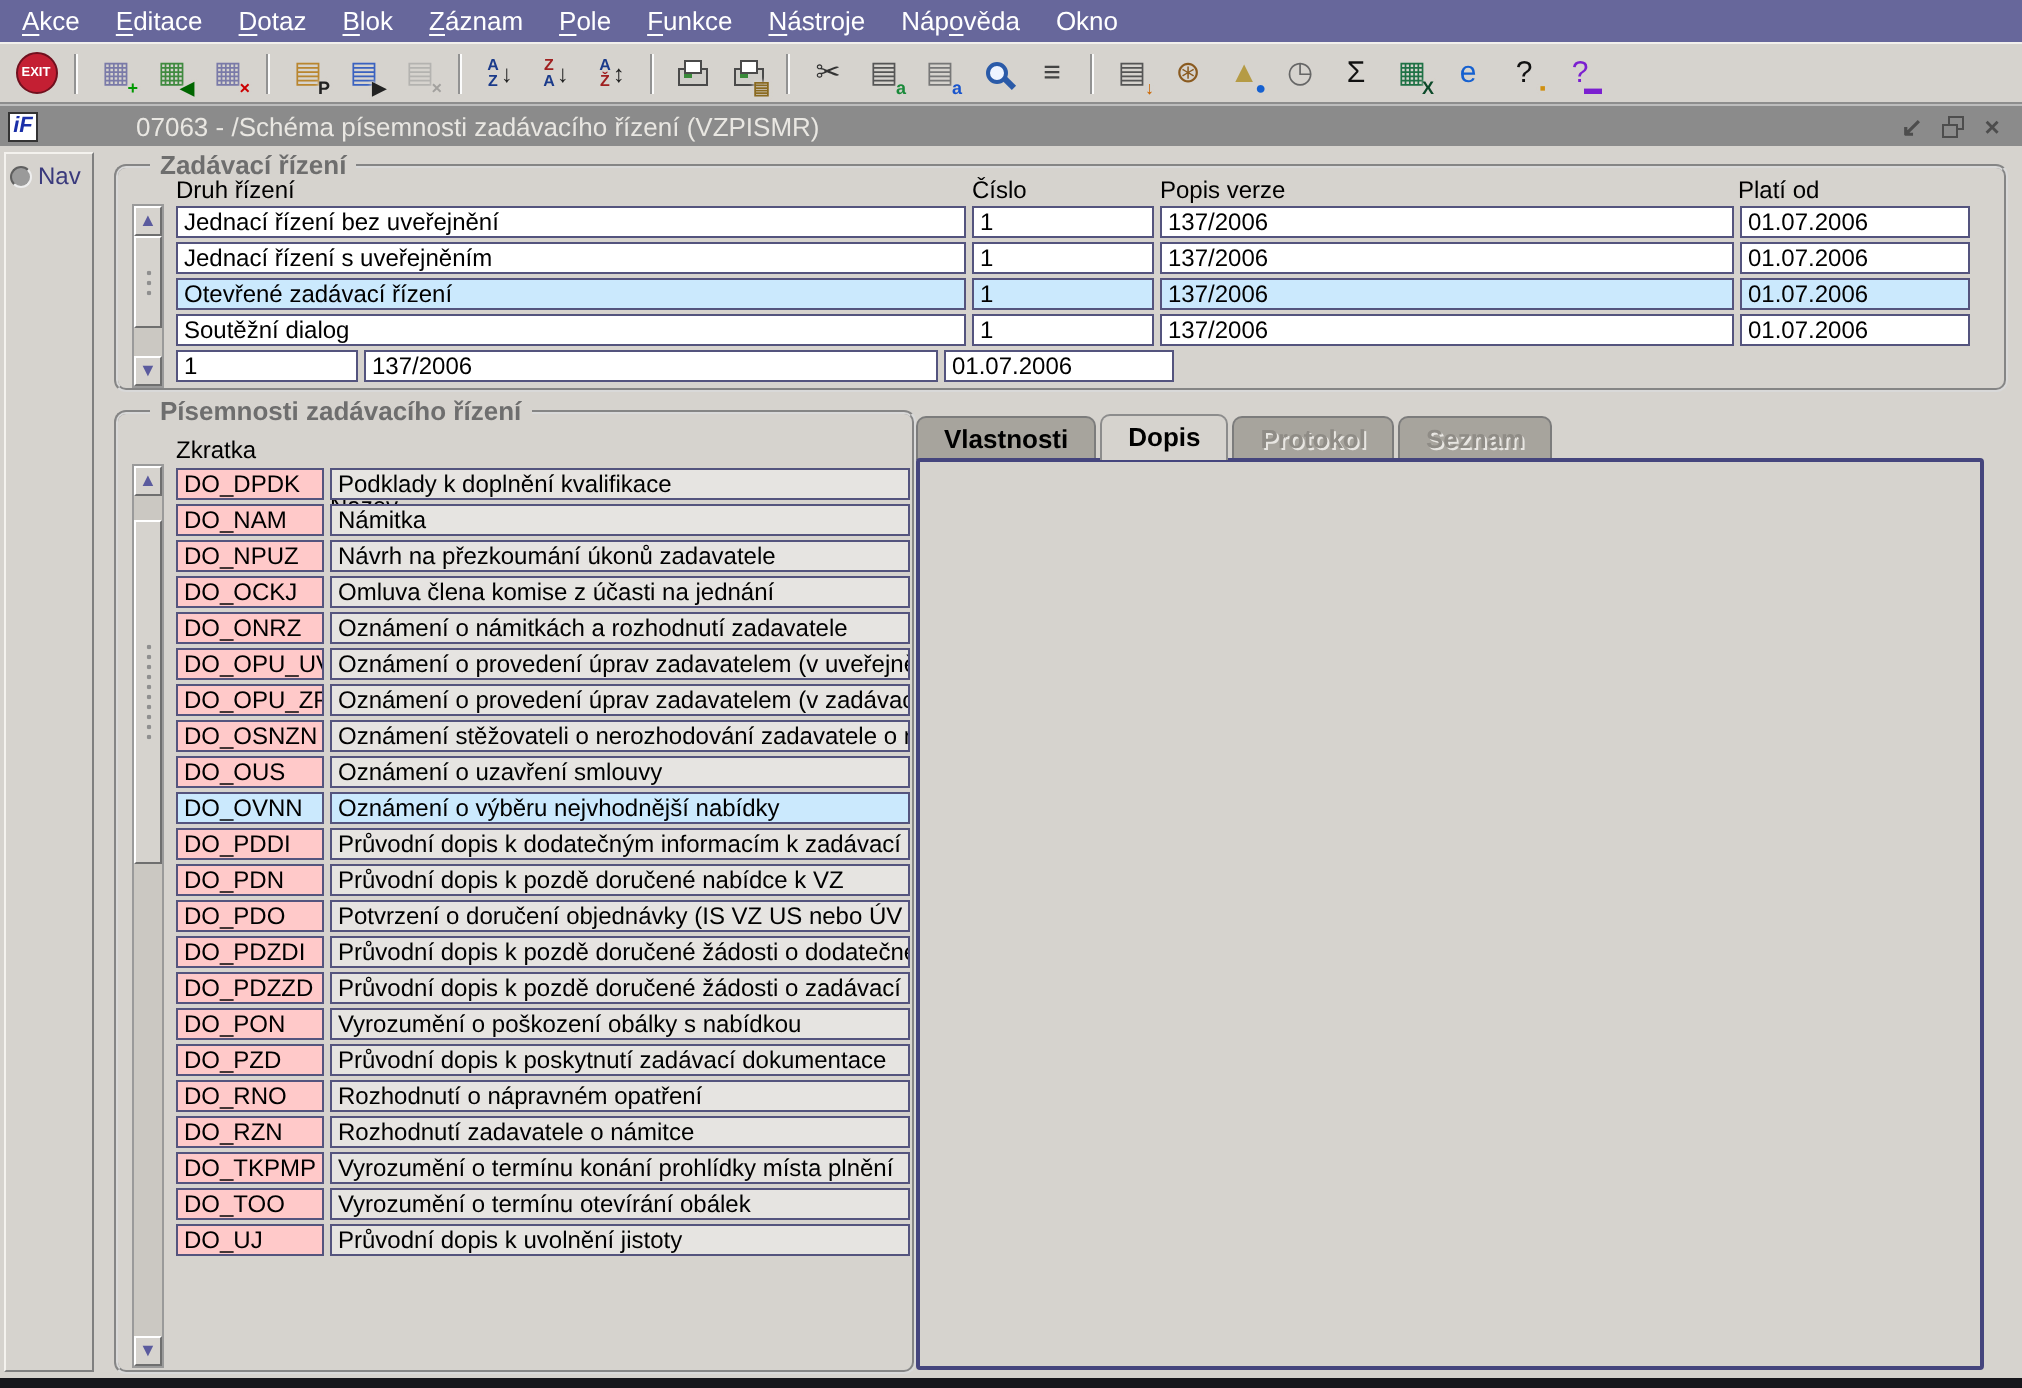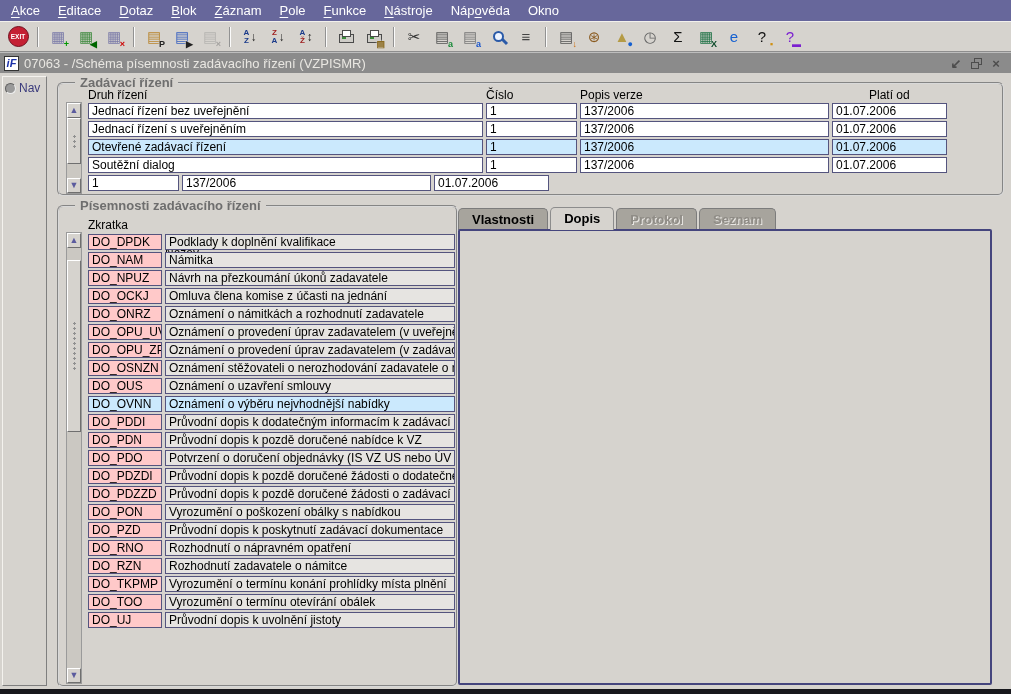--- a/index.html
+++ b/index.html
@@ -33,21 +33,21 @@
                 right:-6px; bottom:-3px; transform:rotate(45deg); }
   .prn { width:15px; height:9px; background:#cfcdc8; border:1px solid #4a4a4a; position:relative; margin-top:4px; }
   .prn::before { content:""; position:absolute; top:-5px; left:2px; right:2px; height:5px; background:#fff; border:1px solid #4a4a4a; }
   .prn::after { content:""; position:absolute; top:2px; left:2px; width:4px; height:2px; background:#3a8a3a; }
 
   
   .titlebar { position:absolute; top:52px; left:0; width:1011px; height:21px; background:#8b8b8b;
               border-top:1px solid #bdbdbd; display:flex; align-items:center; padding:0 4px; gap:5px; }
   .winicon { width:15px; height:15px; background:#fff; border:1px solid #333; color:#1a2fa8;
              font-size:11px; font-weight:bold; font-style:italic; line-height:13px; text-align:center; }
-  .wintitle { color:#e9e7e2; font-size:13px; flex:1; white-space:nowrap; overflow:hidden; }
+  .wintitle { color:#e9e7e2; font-size:13px; flex:1; white-space:nowrap; overflow:hidden;margin-left:44px; }
   .winbtns { display:flex; gap:6px; align-items:center; padding-right:4px; }
   .winbtn { width:14px; height:14px; display:flex; align-items:center; justify-content:center;
             color:#4d4d4d; font-weight:bold; font-size:13px; cursor:default; }
   .rsq { position:relative; width:11px; height:11px; }
   .rsq i { position:absolute; width:8px; height:7px; border:1px solid #4d4d4d; background:#8b8b8b; }
   .rsq i:first-child { right:0; top:0; }
   .rsq i:last-child { left:0; bottom:0; }
 
   
   .canvas { position:absolute; top:73px; left:0; width:1011px; height:616px; background:#d6d3ce; }
@@ -75,21 +75,21 @@
   .sb-thumb { position:absolute; left:0; right:0; background:#d6d3ce; border:1px solid; border-color:#fff #6f6f6f #6f6f6f #fff; }
   .sb-thumb::after { content:""; position:absolute; left:4px; right:4px; top:35%; bottom:35%;
                      background-image:radial-gradient(#8f8f8f 1px, transparent 1.3px); background-size:5px 5px; }
 
   
   .rows { position:absolute; }
   .trow { display:flex; gap:3px; height:16px; margin-bottom:2px; }
   .cell { background:#fff; border:1px solid #54547e; font-size:12px; line-height:14px; color:#000;
           padding:0 3px; white-space:nowrap; overflow:hidden; }
   .trow.sel .cell { background:#cbe9fd; }
-  .c-druh { width:395px; } .c-cislo { width:91px; } .c-popis { width:249px; } .c-plati { width:115px; }
+  .c-druh { width:395px; } .c-cislo { width:91px; } .c-popis { width:287px; } .c-plati { width:115px; }
   .c-zk { width:74px; background:#ffc9c9; } .c-nz { width:290px; background:#e6e4e1; }
   .trow.sel .c-zk, .trow.sel .c-nz { background:#cbe9fd; }
 
   
   .tabsrow { position:absolute; left:458px; top:207px; display:flex; align-items:flex-end; gap:2px; }
   .tab { height:22px; padding:3px 13px 0 13px; font-size:13px; font-weight:bold; color:#000;
          background:#a7a49d; border:1px solid #7c7c7c; border-bottom:none; border-radius:5px 5px 0 0; white-space:nowrap; }
   .tab.active { background:#d6d3ce; height:23px; position:relative; z-index:3; border-color:#8c8c8c; }
   .tab.disabled { color:#8f8c86; text-shadow:1px 1px 0 #e8e6e2; }
   .tabpage { position:absolute; left:458px; top:229px; width:534px; height:456px; background:#d6d3ce;

